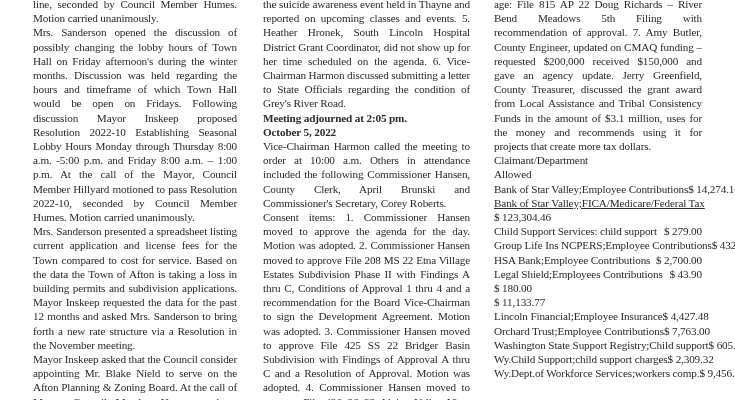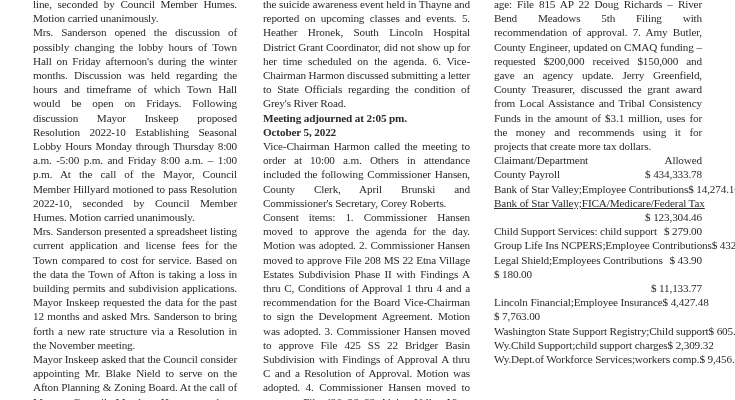--- a/index.html
+++ b/index.html
@@ -17,22 +17,22 @@
   .col1 { left:33px; width:204px; }
   .col2 { left:263px; width:207px; }
   .col3 { left:494px; width:208px; }
   .p { margin:0; text-align:justify; }
   .p.left { text-align:left;font-weight:bold; }
   .claims { margin:0; }
   .crow { display:flex; justify-content:space-between; white-space:nowrap; }
   .crow .name { overflow:visible; }
   .crow .amt { text-align:right; }
   .cwrap .name { display:block; white-space:nowrap;text-decoration:underline; }
-  .cwrap .amt { display:block; text-align:right; }
-  .chdr { display:flex; justify-content:space-between; }
+  .cwrap .amt { display:block; }
+  .chdr { display:flex; justify-content:space-between;flex-direction:column; }
 </style>
 </head>
 <body>
 
 <div class="page">
 
   <div class="col col1">
     <p class="p">line, seconded by Council Member Humes. Motion carried unanimously.</p>
     <p class="p">Mrs. Sanderson opened the discussion of possibly changing the lobby hours of Town Hall on Friday afternoon's during the winter months. Discussion was held regarding the hours and timeframe of which Town Hall would be open on Fridays. Following discussion Mayor Inskeep proposed Resolution 2022-10 Establishing Seasonal Lobby Hours Monday through Thursday 8:00 a.m. -5:00 p.m. and Friday 8:00 a.m. – 1:00 p.m. At the call of the Mayor, Council Member Hillyard motioned to pass Resolution 2022-10, seconded by Council Member Humes. Motion carried unanimously.</p>
     <p class="p">Mrs. Sanderson presented a spreadsheet listing current application and license fees for the Town compared to cost for service. Based on the data the Town of Afton is taking a loss in building permits and subdivision applications. Mayor Inskeep requested the data for the past 12 months and asked Mrs. Sanderson to bring forth a new rate structure via a Resolution in the November meeting.</p>
@@ -49,54 +49,55 @@
   </div>
 
   <div class="col col3">
     <p class="p">age: File 815 AP 22 Doug Richards – River Bend Meadows 5th Filing with recommendation of approval.     7.  Amy Butler, County Engineer, updated on CMAQ funding – requested $200,000 received $150,000 and gave an agency update.  Jerry Greenfield, County Treasurer, discussed the grant award from Local Assistance and Tribal Consistency Funds in the amount of $3.1 million, uses for the money and recommends using it for projects that create more tax dollars.</p>
     <div class="chdr">
       <span>Claimant/Department</span>
       <span>Allowed</span>
     </div>
     <div class="claims" id="claims">
         <div class="crow">
-          <span class="name">County Payroll</span>
-          <span class="amt">$ 434,333.78</span>
-        </div>
-        <div class="crow">
           <span class="name">Bank of Star Valley;Employee Contributions</span>
           <span class="amt">$ 14,274.16</span>
         </div>
         <div class="cwrap">
           <span class="name">Bank of Star Valley;FICA/Medicare/Federal Tax</span>
           <span class="amt">$ 123,304.46</span>
         </div>
         <div class="crow">
           <span class="name">Child Support Services: child support</span>
           <span class="amt">$ 279.00</span>
         </div>
         <div class="crow">
           <span class="name">Group Life Ins NCPERS;Employee Contributions</span>
           <span class="amt">$ 432.00</span>
         </div>
         <div class="crow">
+          <span class="name">HSA Bank;Employee Contributions</span>
+          <span class="amt">$ 2,700.00</span>
+        </div>
+        <div class="crow">
           <span class="name">Legal Shield;Employees Contributions</span>
           <span class="amt">$ 43.90</span>
         </div>
         <div class="crow">
           <span class="amt">$ 180.00</span>
         </div>
         <div class="cwrap">
           <span class="amt">$ 11,133.77</span>
         </div>
         <div class="crow">
           <span class="name">Lincoln Financial;Employee Insurance</span>
           <span class="amt">$ 4,427.48</span>
         </div>
         <div class="crow">
+          <span class="name">Orchard Trust;Employee Contributions</span>
           <span class="amt">$ 7,763.00</span>
         </div>
         <div class="crow">
           <span class="name">Washington State Support Registry;Child support</span>
           <span class="amt">$ 605.00</span>
         </div>
         <div class="crow">
           <span class="name">Wy.Child Support;child support charges</span>
           <span class="amt">$ 2,309.32</span>
         </div>

